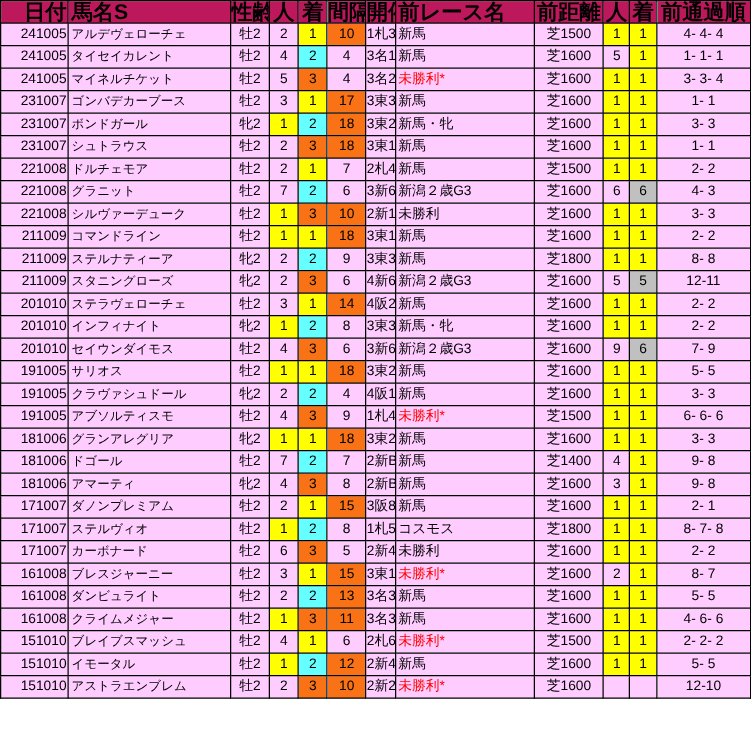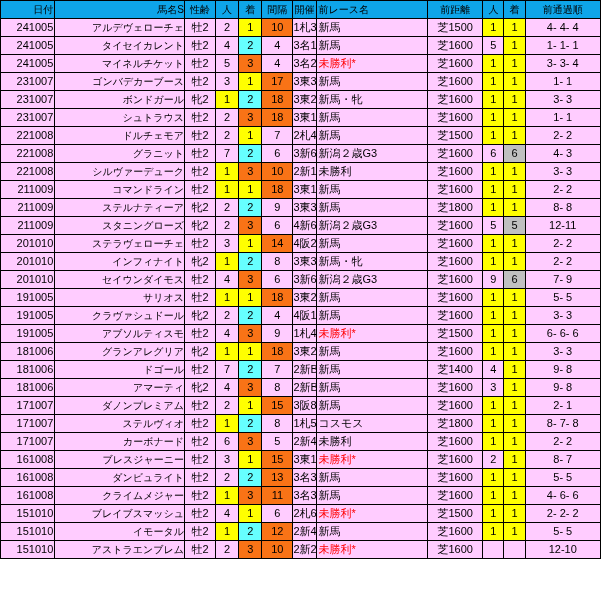--- a/index.html
+++ b/index.html
@@ -1,23 +1,23 @@
 <!DOCTYPE html>
 <html><head>
 <meta charset="utf-8">
 <style>
   html,body{margin:0;padding:0;background:#ffffff;}
   body{font-family:"Liberation Sans","DejaVu Sans",sans-serif;}
   #wrap{width:601px;height:600px;overflow:hidden;position:relative;background:#fff;}
   table{border-collapse:collapse;width:601px;table-layout:fixed;}
   th,td{border:1px solid #000;padding:0;font-size:11px;line-height:13px;height:17px;
         white-space:nowrap;overflow:hidden;text-align:center;}
-  thead th{background:#0ea5e9;font-weight:normal;font-size:10px;}
+  thead th{background:#be185d;font-weight:bold;font-size:17px;}
   .c-date{width:52px;text-align:right;padding-right:1px;}
-  .c-name{width:126px;text-align:right;padding-left:2px;}
+  .c-name{width:126px;text-align:left;padding-left:2px;}
   .c-sex{width:30px;}
   .c-pop{width:22px;}
   .c-fin{width:22px;}
   .c-gap{width:30px;text-align:center;}
   .c-open{width:22px;}
   .c-prev{width:108px;text-align:left;padding-left:2px;}
   .c-dist{width:54px;}
   .c-pop2{width:20px;}
   .c-fin2{width:20px;}
   .c-pass{width:74px;}

